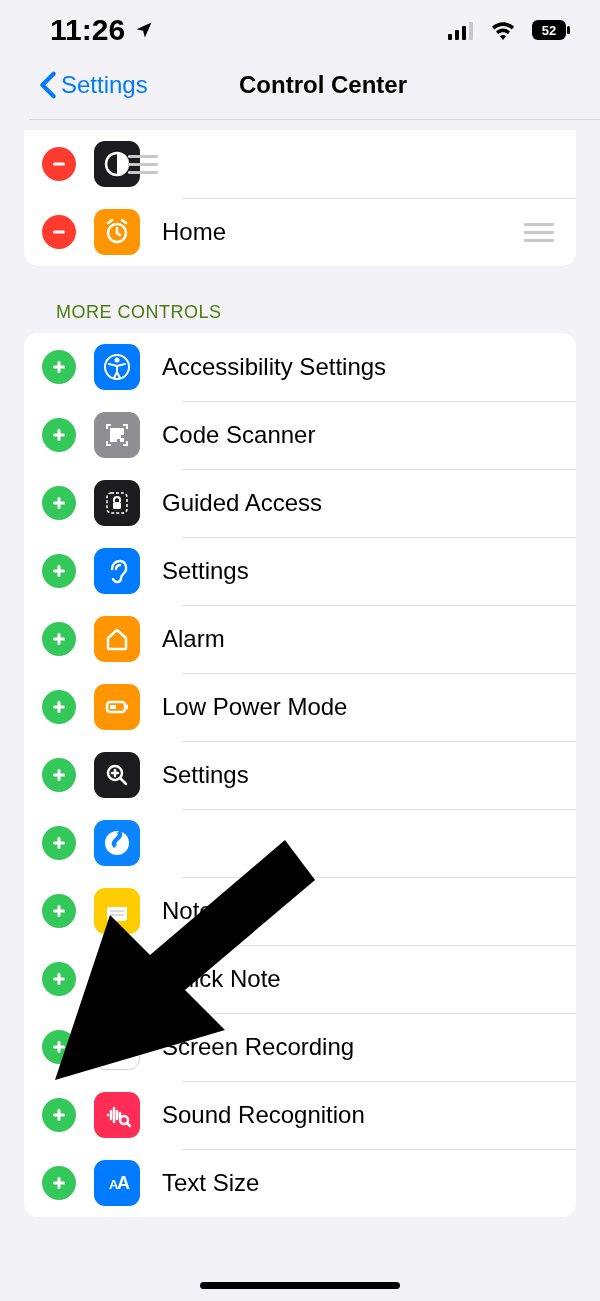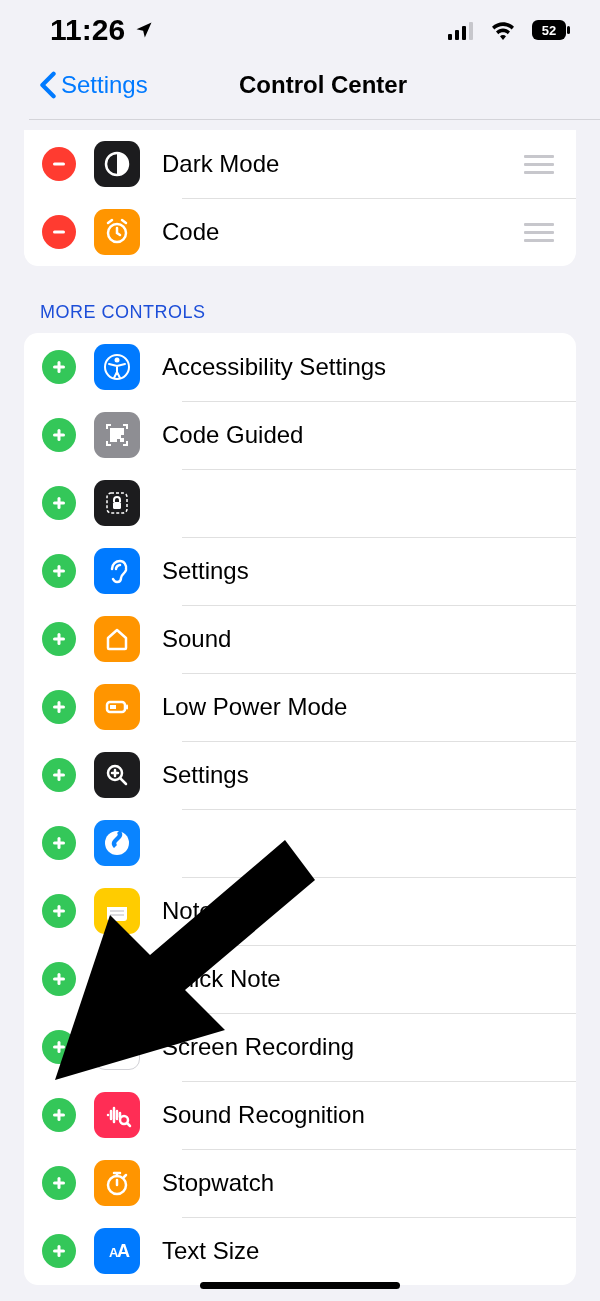--- a/index.html
+++ b/index.html
@@ -41,23 +41,23 @@
       position: absolute; left: 17px; right: 0; text-align: center;
       font-size: 24px; font-weight: 600; pointer-events: none;
     }
 
     
     .section { margin: 0 24px 36px 24px; background: #fff; border-radius: 14px; overflow: hidden; }
     .section.first { margin-top: 10px; border-top-left-radius: 0; border-top-right-radius: 0;}
     .section-header {
       text-transform: uppercase;
       font-size: 18px;
-      color: #1d4ed8;
+      color: #4d7c0f;
       letter-spacing: 0.5px;
-      margin: 0 0 10px 40px;
+      margin: 0 0 10px 56px;
     }
 
     .row {
       display: flex; align-items: center;
       height: 68px;
       padding-left: 18px;
       position: relative;
     }
     .row + .row::before {
       content: ""; position: absolute; left: 158px; right: 0; top: 0;
@@ -160,41 +160,40 @@
       <svg viewBox="0 0 18 18">
           <rect x="3" y="7.5" width="12" height="3" rx="1.5" fill="#fff"></rect>
         </svg>
     </div>
     <div class="app-icon bg-black">
       <svg viewBox="0 0 30 30" fill="#fff">
           <circle cx="15" cy="15" r="11" fill="none" stroke="#fff" stroke-width="2.5"></circle>
           <path d="M15 4a11 11 0 0 1 0 22z" fill="#fff"></path>
         </svg>
     </div>
-    <div class="label">Dark Mode</div>
     <div class="drag">
         <span></span>
         <span></span>
         <span></span>
       </div>
   </div>
   <div class="row">
     <div class="action-btn remove">
       <svg viewBox="0 0 18 18">
           <rect x="3" y="7.5" width="12" height="3" rx="1.5" fill="#fff"></rect>
         </svg>
     </div>
     <div class="app-icon bg-orange">
       <svg viewBox="0 0 30 30" fill="#fff">
           <circle cx="15" cy="16" r="9" fill="none" stroke="#fff" stroke-width="2.5"></circle>
           <path d="M15 11v5l3 2" stroke="#fff" stroke-width="2.5" fill="none" stroke-linecap="round"></path>
           <path d="M6 6l4-3M24 6l-4-3" stroke="#fff" stroke-width="2.5" fill="none" stroke-linecap="round"></path>
         </svg>
     </div>
-    <div class="label">Code</div>
+    <div class="label">Home</div>
     <div class="drag">
         <span></span>
         <span></span>
         <span></span>
       </div>
   </div>
 </div>
 
 <div class="section-header">More Controls</div>
 <div class="section">
@@ -226,37 +225,38 @@
     <div class="app-icon bg-gray">
         <svg viewBox="0 0 30 30" fill="none" stroke="#fff" stroke-width="2">
           <path d="M5 9V5h4M25 9V5h-4M5 21v4h4M25 21v4h-4"></path>
           <rect x="9" y="9" width="5" height="5" fill="#fff"></rect>
           <rect x="16" y="9" width="5" height="5" fill="#fff"></rect>
           <rect x="9" y="16" width="5" height="5" fill="#fff"></rect>
           <rect x="16" y="16" width="2" height="2" fill="#fff"></rect>
           <rect x="19" y="19" width="2" height="2" fill="#fff"></rect>
         </svg>
       </div>
-    <div class="label">Code Guided</div>
+    <div class="label">Code Scanner</div>
   </div>
 
   <div class="row">
     <div class="action-btn add">
         <svg viewBox="0 0 18 18">
           <rect x="3" y="7.5" width="12" height="3" rx="1.5" fill="#fff"></rect>
           <rect x="7.5" y="3" width="3" height="12" rx="1.5" fill="#fff"></rect>
         </svg>
       </div>
     <div class="app-icon bg-black">
         <svg viewBox="0 0 30 30" fill="none" stroke="#fff" stroke-width="1.5" stroke-dasharray="3 2">
           <rect x="5" y="5" width="20" height="20" rx="4"></rect>
           <rect x="11" y="14" width="8" height="7" rx="1.5" fill="#fff" stroke="none"></rect>
           <path d="M12 14v-2a3 3 0 0 1 6 0v2" stroke="#fff" stroke-dasharray="0" stroke-width="2"></path>
         </svg>
       </div>
+    <div class="label">Guided Access</div>
   </div>
 
   <div class="row">
     <div class="action-btn add">
         <svg viewBox="0 0 18 18">
           <rect x="3" y="7.5" width="12" height="3" rx="1.5" fill="#fff"></rect>
           <rect x="7.5" y="3" width="3" height="12" rx="1.5" fill="#fff"></rect>
         </svg>
       </div>
     <div class="app-icon bg-blue">
@@ -273,21 +273,21 @@
         <svg viewBox="0 0 18 18">
           <rect x="3" y="7.5" width="12" height="3" rx="1.5" fill="#fff"></rect>
           <rect x="7.5" y="3" width="3" height="12" rx="1.5" fill="#fff"></rect>
         </svg>
       </div>
     <div class="app-icon bg-orange">
         <svg viewBox="0 0 30 30" fill="none" stroke="#fff" stroke-width="2.5" stroke-linejoin="round">
           <path d="M6 14l9-8 9 8v10a1 1 0 0 1-1 1H7a1 1 0 0 1-1-1z"></path>
         </svg>
       </div>
-    <div class="label">Sound</div>
+    <div class="label">Alarm</div>
   </div>
 
   <div class="row">
     <div class="action-btn add">
         <svg viewBox="0 0 18 18">
           <rect x="3" y="7.5" width="12" height="3" rx="1.5" fill="#fff"></rect>
           <rect x="7.5" y="3" width="3" height="12" rx="1.5" fill="#fff"></rect>
         </svg>
       </div>
     <div class="app-icon bg-orange">
@@ -393,35 +393,20 @@
     <div class="app-icon bg-red2">
         <svg viewBox="0 0 30 30" fill="none" stroke="#fff" stroke-width="2.5" stroke-linecap="round">
           <path d="M6 15v0M9 11v8M12 8v14M15 11v8M18 13v4"></path>
           <circle cx="22" cy="20" r="4"></circle>
           <path d="M25 23l3 3"></path>
         </svg>
       </div>
     <div class="label">Sound Recognition</div>
   </div>
 
-  <div class="row">
-    <div class="action-btn add">
-        <svg viewBox="0 0 18 18">
-          <rect x="3" y="7.5" width="12" height="3" rx="1.5" fill="#fff"></rect>
-          <rect x="7.5" y="3" width="3" height="12" rx="1.5" fill="#fff"></rect>
-        </svg>
-      </div>
-    <div class="app-icon bg-orange">
-        <svg viewBox="0 0 30 30" fill="none" stroke="#fff" stroke-width="2.5" stroke-linecap="round">
-          <circle cx="15" cy="17" r="9"></circle>
-          <path d="M15 12v5M12 5h6M15 5v3M22 9l2-2"></path>
-        </svg>
-      </div>
-    <div class="label">Stopwatch</div>
-  </div>
 
   <div class="row">
     <div class="action-btn add">
         <svg viewBox="0 0 18 18">
           <rect x="3" y="7.5" width="12" height="3" rx="1.5" fill="#fff"></rect>
           <rect x="7.5" y="3" width="3" height="12" rx="1.5" fill="#fff"></rect>
         </svg>
       </div>
     <div class="app-icon bg-blue">
         <svg viewBox="0 0 30 30" fill="#fff">

